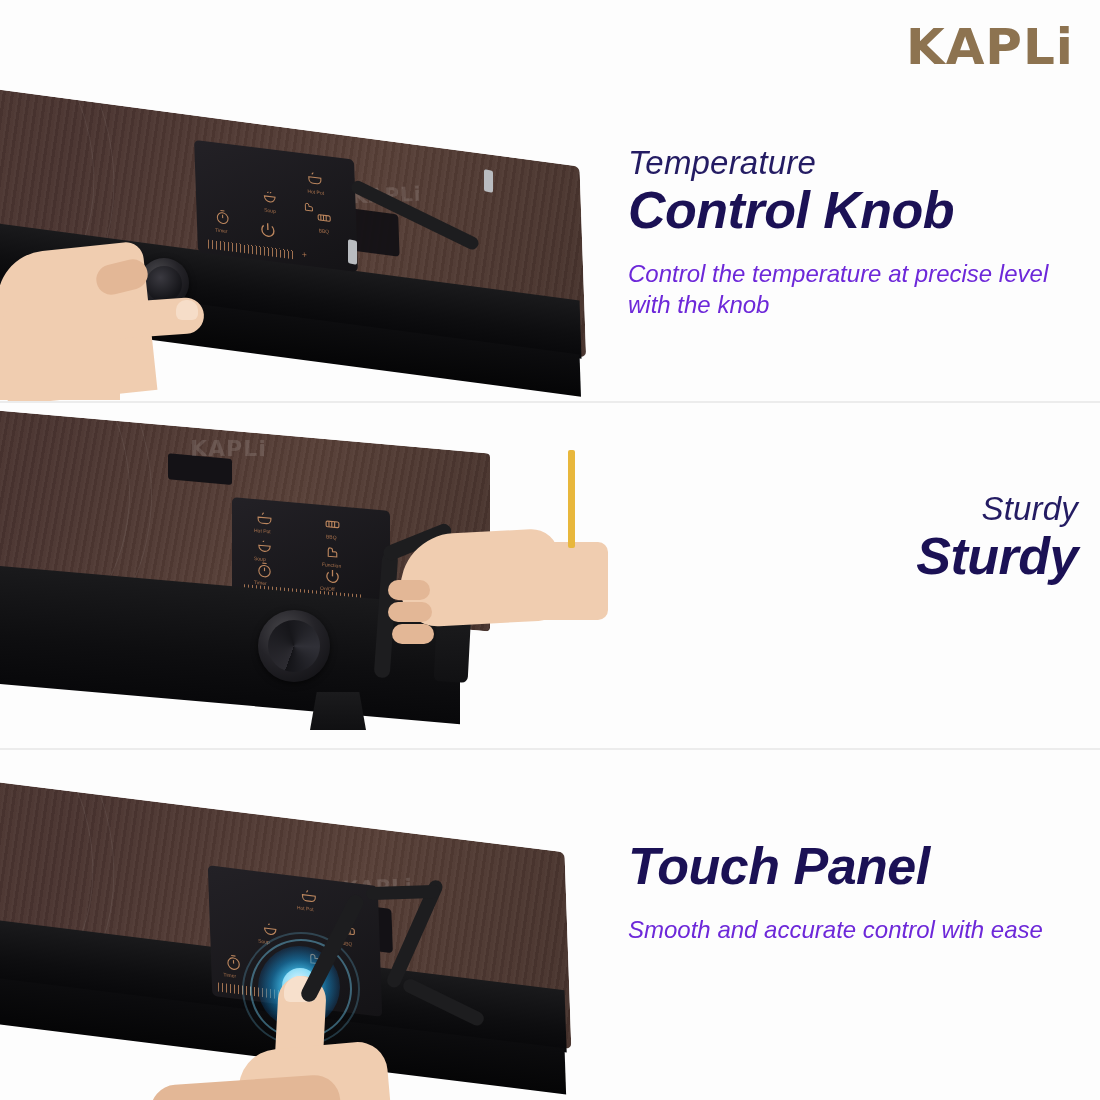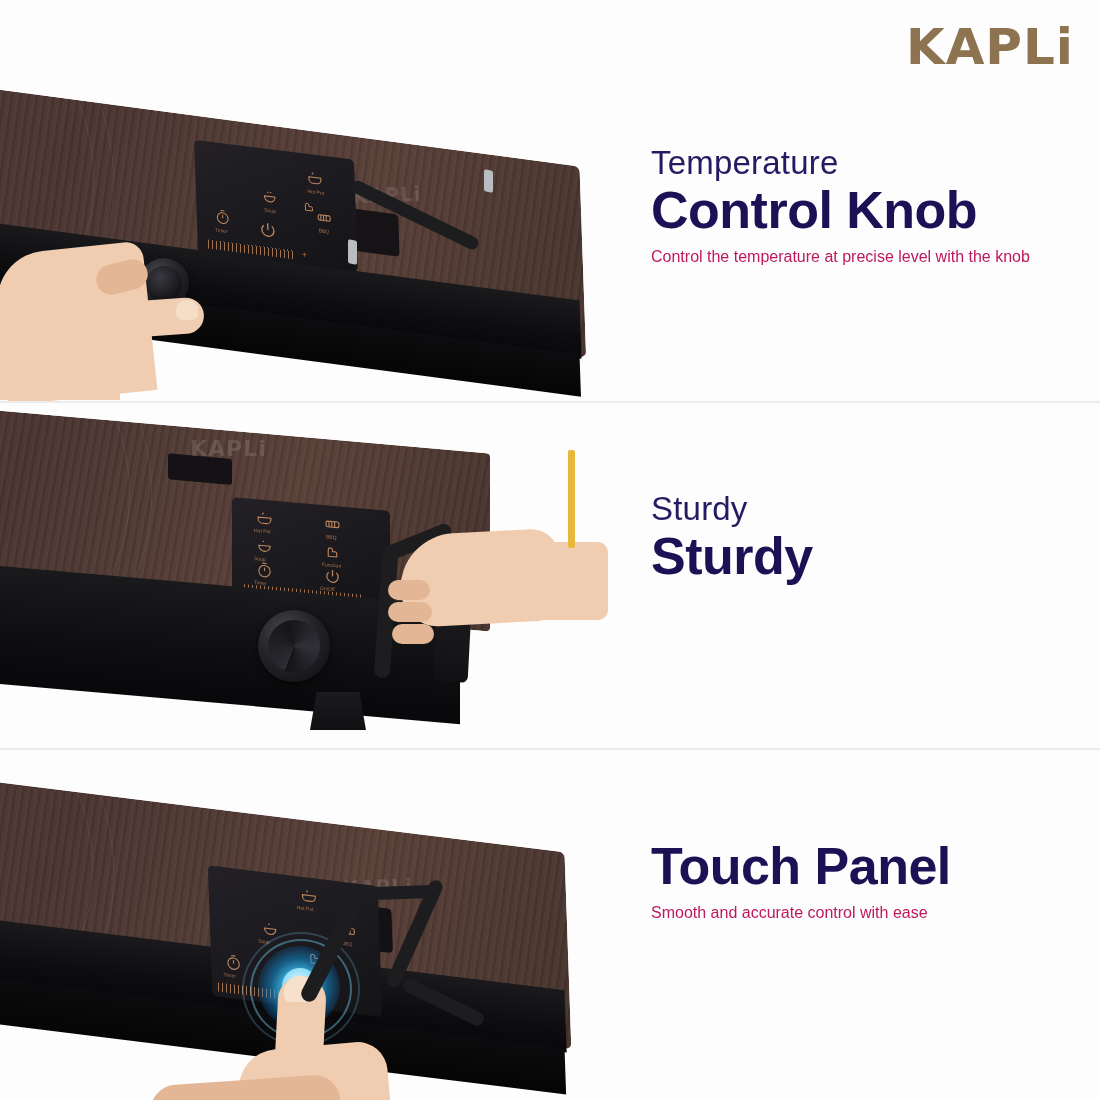--- a/index.html
+++ b/index.html
@@ -24,32 +24,32 @@
   
   .panel{position:absolute;left:0;width:1100px;overflow:hidden;background:#fdfdfd;}
   .p1{top:0;height:402px;}
   .p2{top:404px;height:344px;}
   .p3{top:750px;height:350px;}
   .divider{position:absolute;left:0;width:1100px;height:2px;background:#ececec;z-index:40;}
   .d1{top:401px;}
   .d2{top:748px;}
 
   
-  .txt{position:absolute;left:651px;width:450px;z-index:30;}
+  .txt{position:absolute;left:628px;width:450px;z-index:30;font-style:italic;}
   .t-small{
     font-size:33px;font-weight:400;color:#241c63;
     letter-spacing:.2px;line-height:1.05;
   }
   .t-big{
     font-size:52px;font-weight:700;color:#1b1155;
     letter-spacing:-.5px;line-height:1.06;margin-top:2px;
   }
   .t-desc{
-    font-size:16px;font-weight:400;color:#be185d;
-    line-height:1.32;margin-top:8px;
+    font-size:24px;font-weight:400;color:#6d28d9;
+    line-height:1.32;margin-top:20px;
   }
   .txt1{top:146px;}
   .txt2{top:492px;}
   .txt3{top:837px;}
 
   
   .art{position:absolute;left:0;top:0;width:600px;height:100%;}
 
   
   .wood{
@@ -333,21 +333,21 @@
         <div class="skin2" style="left:388px;top:176px;width:42px;height:20px;border-radius:10px;"></div>
         <div class="skin2" style="left:388px;top:198px;width:44px;height:20px;border-radius:10px;"></div>
         <div class="skin2" style="left:392px;top:220px;width:42px;height:20px;border-radius:10px;"></div>
         <div class="skin" style="left:498px;top:138px;width:110px;height:78px;
              border-radius:0 10px 10px 0;"></div>
       </div>
 
       <div class="accent" style="left:568px;top:46px;width:7px;height:98px;background:#e8b73c;"></div>
     </div>
 
-    <div class="txt txt2" style="top:88px;">
+    <div class="txt txt2" style="top:88px;text-align:right;">
       <div class="t-small">Sturdy</div>
       <div class="t-big">Sturdy</div>
     </div>
   </div>
   <div class="divider d2"></div>
 
   <div class="panel p3">
     <div class="art">
 
       <div style="position:absolute;left:-215px;top:6px;width:780px;height:196px;

